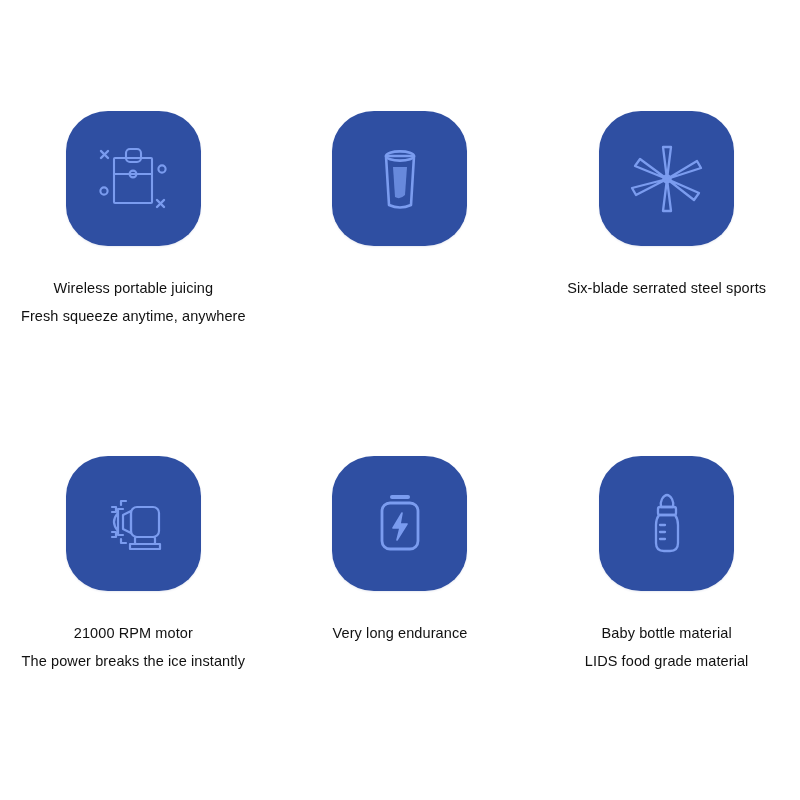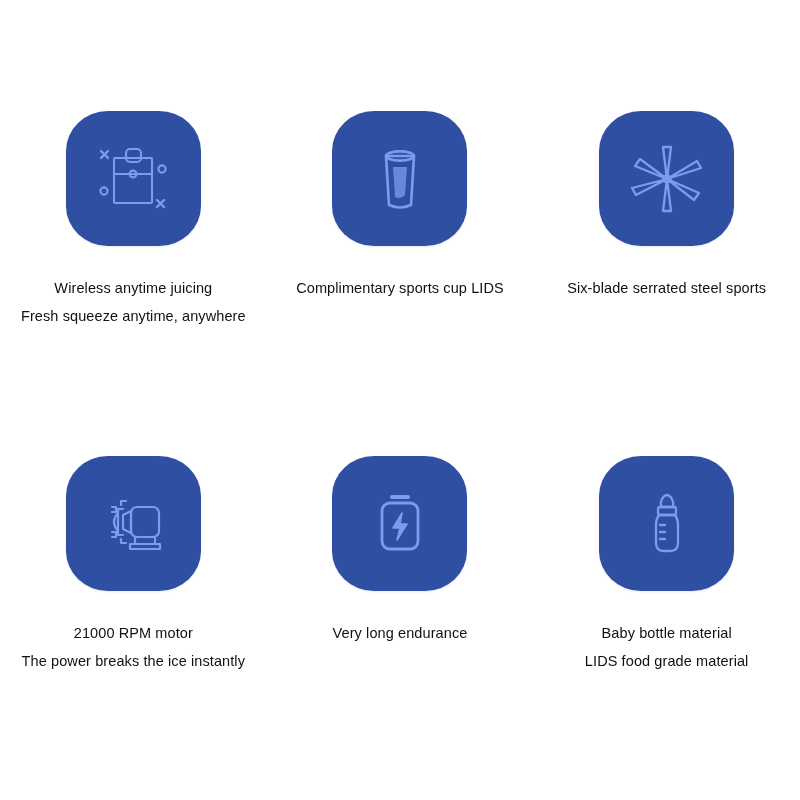--- a/index.html
+++ b/index.html
@@ -66,37 +66,36 @@
             <line x1="23" y1="20" x2="16" y2="27"></line>
             <line x1="72" y1="69" x2="79" y2="76"></line>
             <line x1="79" y1="69" x2="72" y2="76"></line>
           </g>
           <circle cx="77" cy="38" r="3.6"></circle>
           <circle cx="19" cy="60" r="3.6"></circle>
         </svg>
       </span>
     </div>
     <div class="feature-text">
-      <span class="feature-title">Wireless anytime juicing</span>
+      <span class="feature-title">Wireless portable juicing</span>
       <span class="feature-sub">Fresh squeeze anytime, anywhere</span>
     </div>
   </div>
 
   <div class="feature-cell row-1">
     <div class="icon-tile">
       <span>
         <svg width="96" height="96" viewBox="0 0 96 96" fill="none" stroke="#7b9cef" stroke-width="2.6" stroke-linecap="round" stroke-linejoin="round">
           <path d="M34 25 L37 74 Q48 79 59 74 L62 25 Z"></path>
           <ellipse cx="48" cy="25" rx="14" ry="4.6"></ellipse>
           <path d="M41 36 L43 66 Q48 69 53 64 L55 36 Z" fill="#7b9cef" stroke="none" opacity="0.75"></path>
         </svg>
       </span>
     </div>
     <div class="feature-text">
-      <span class="feature-title">Complimentary sports cup LIDS</span>
     </div>
   </div>
 
   <div class="feature-cell row-1">
     <div class="icon-tile">
       <span>
         <svg width="96" height="96" viewBox="0 0 96 96" fill="none" stroke="#7b9cef" stroke-width="2.3" stroke-linecap="round" stroke-linejoin="round">
           <g>
             <path d="M48 48 L44 16 L52 16 Z"></path>
             <path d="M48 48 L78 30 L82 37 Z"></path>

